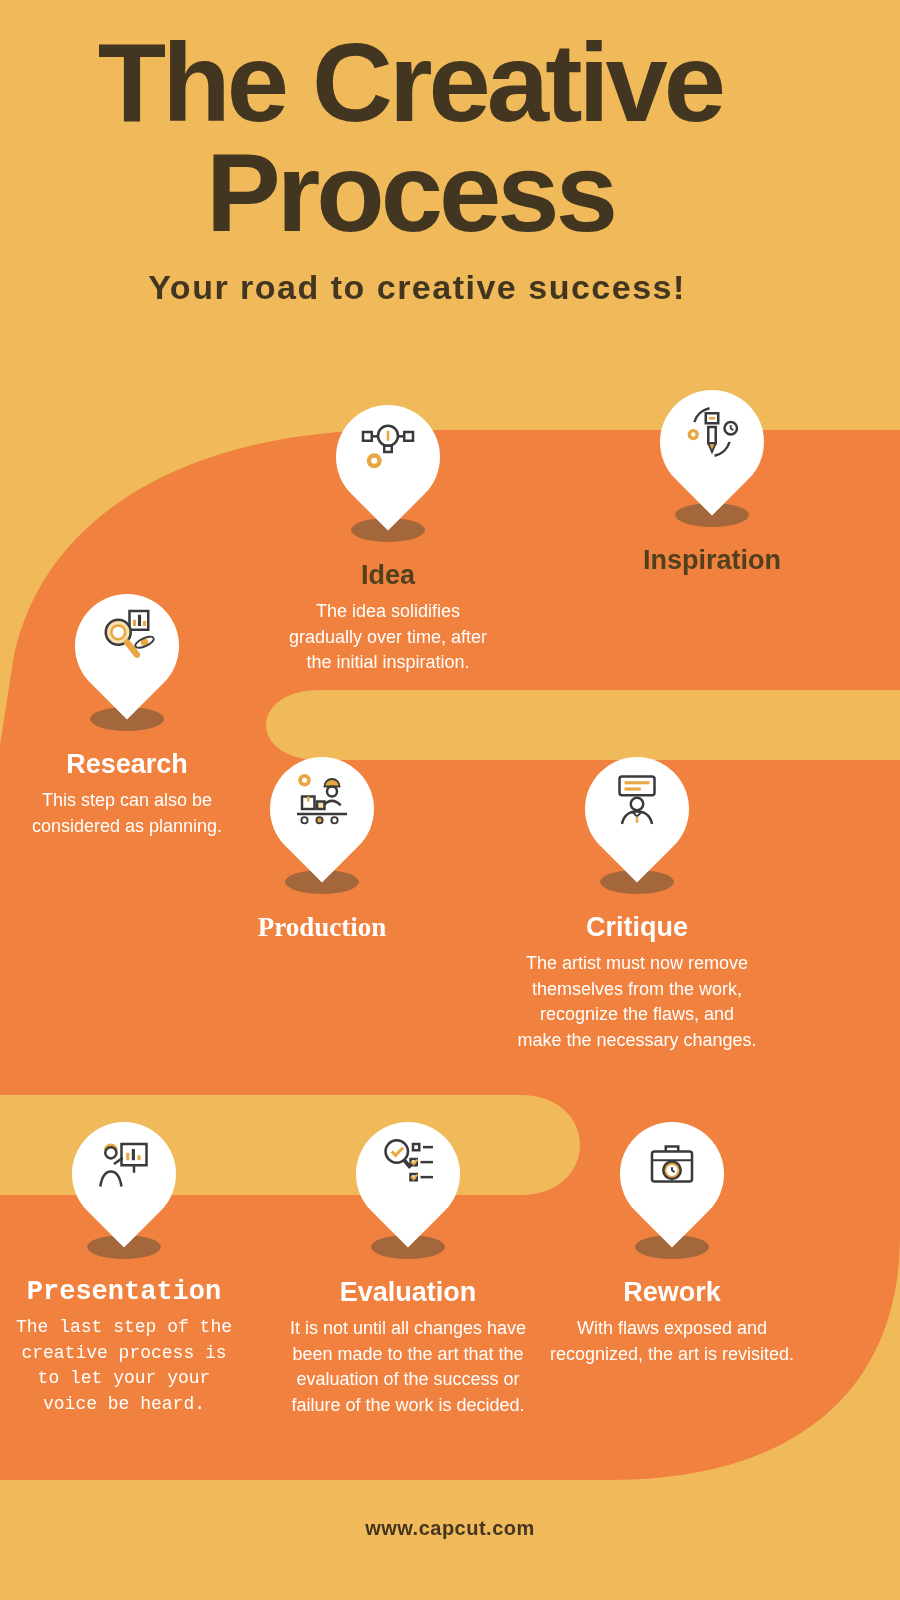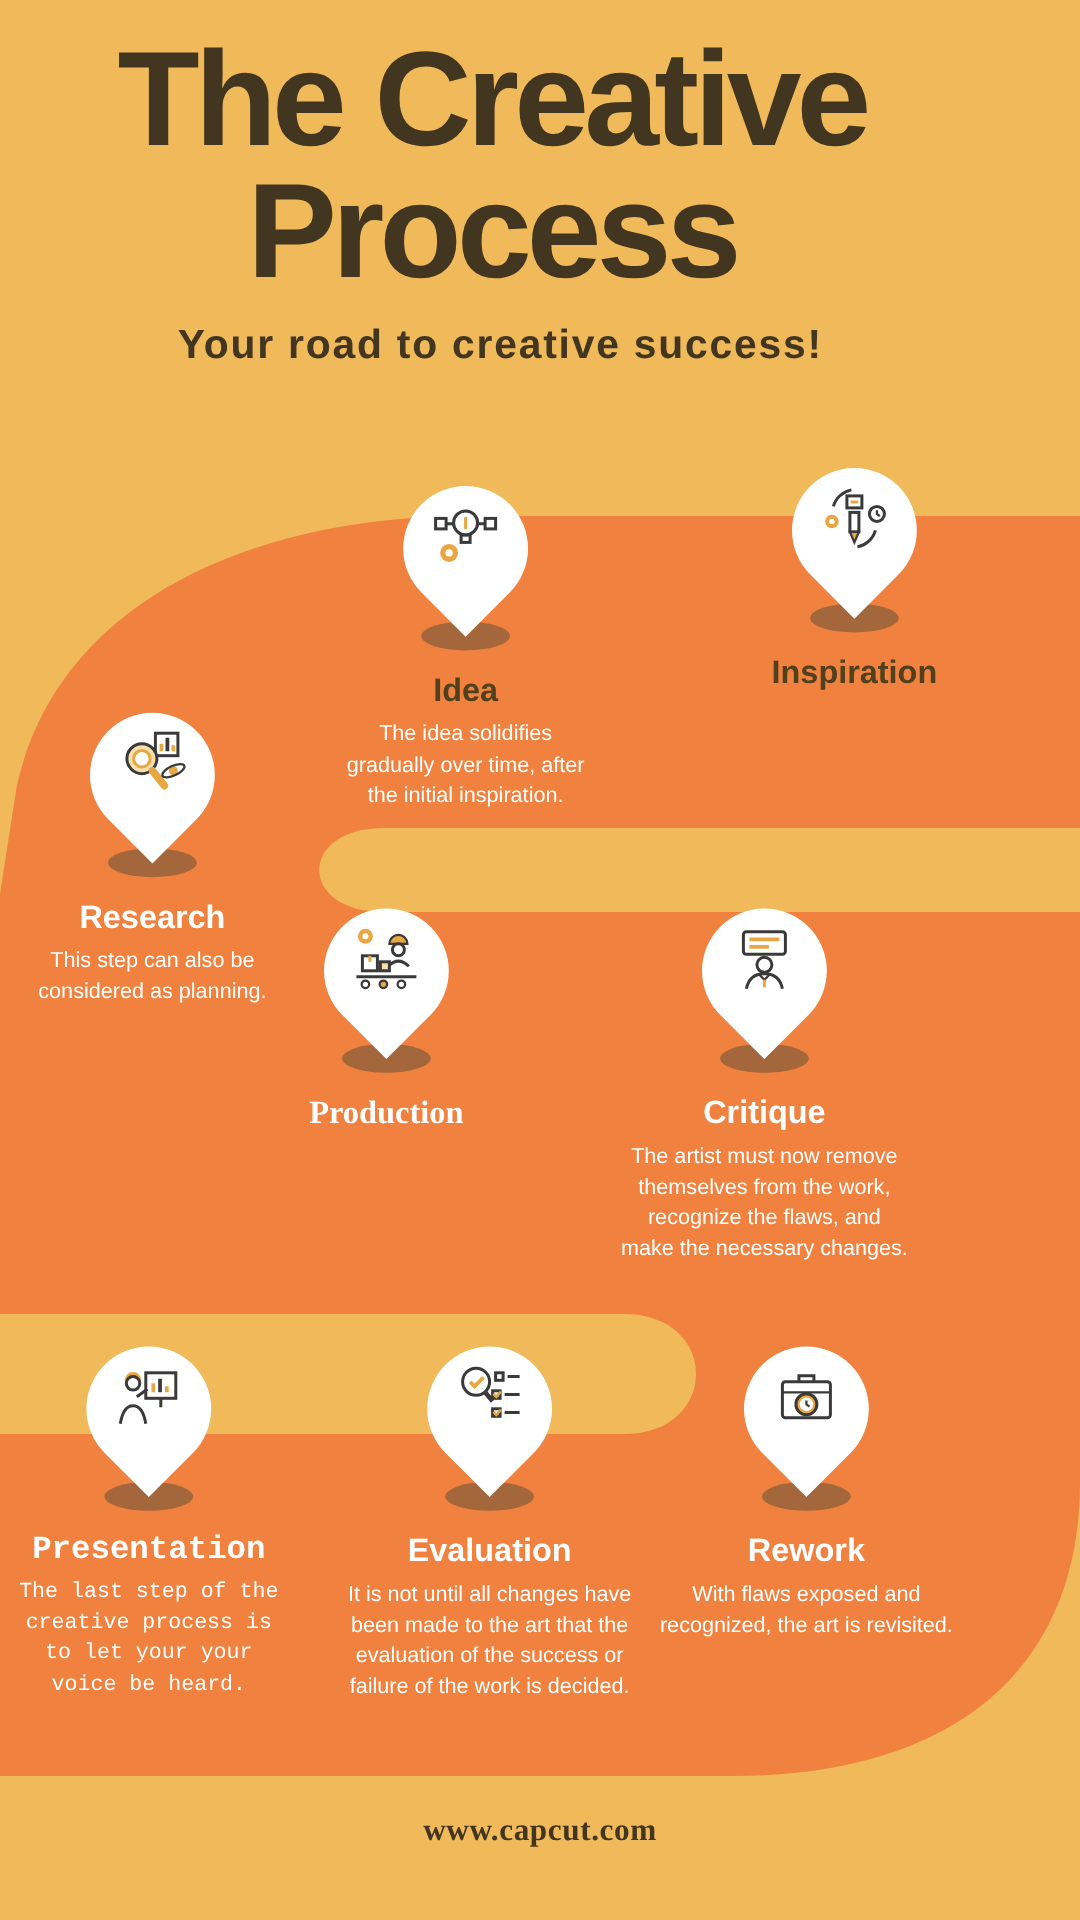--- a/index.html
+++ b/index.html
@@ -48,21 +48,21 @@
   .step-inspiration {left:587px;top:368px;width:250px;}
   .step-research    {left:17px; top:572px;width:220px;}
   .step-production  {left:212px;top:735px;width:220px;font-family:Liberation Serif, serif;}
   .step-critique    {left:517px;top:735px;width:240px;}
   .step-presentation{left:9px;  top:1100px;width:230px;font-family:Liberation Mono, monospace;}
   .step-evaluation  {left:288px;top:1100px;width:240px;}
   .step-rework      {left:547px;top:1100px;width:250px;}
 
   .footer{
     position:absolute;left:0;bottom:60px;width:900px;text-align:center;
-    font-weight:bold;font-size:26px;letter-spacing:0.5px;color:#433620;z-index:3;font-family:Liberation Serif, serif;
+    font-weight:bold;font-size:20px;letter-spacing:0.5px;color:#433620;z-index:3;
   }
 </style>
 </head>
 <body>
 
 <div id="canvas">
 
   <svg id="road" viewBox="0 0 900 1600" aria-hidden="true">
     <path fill="#F0813E" d="
       M900 430 L390 430

